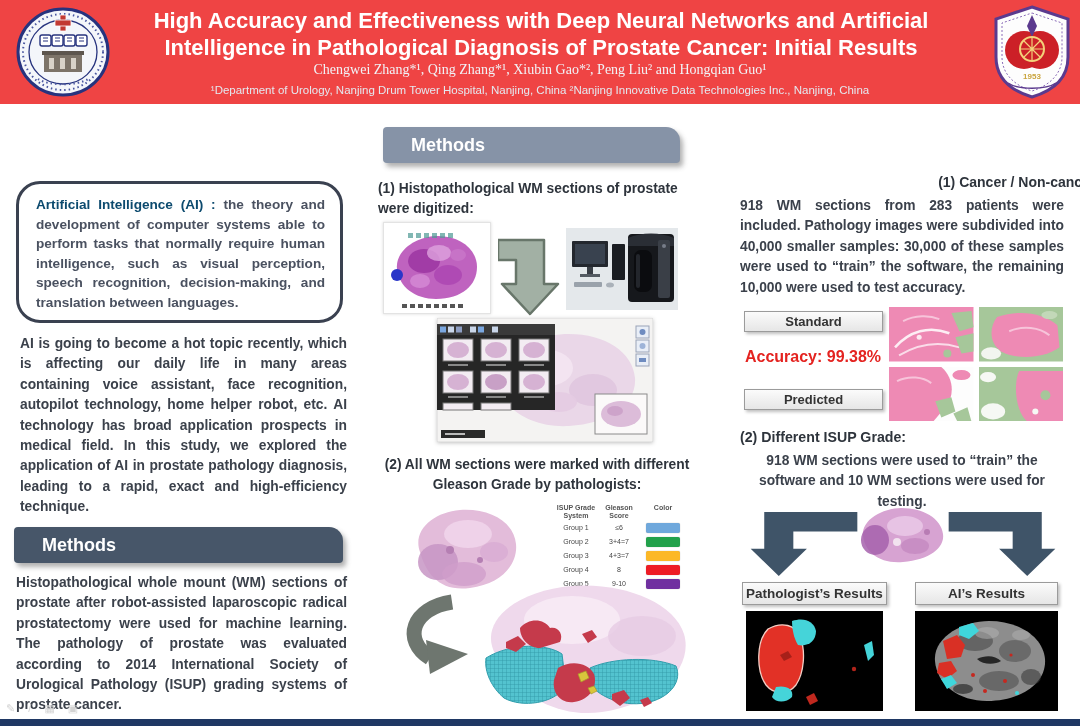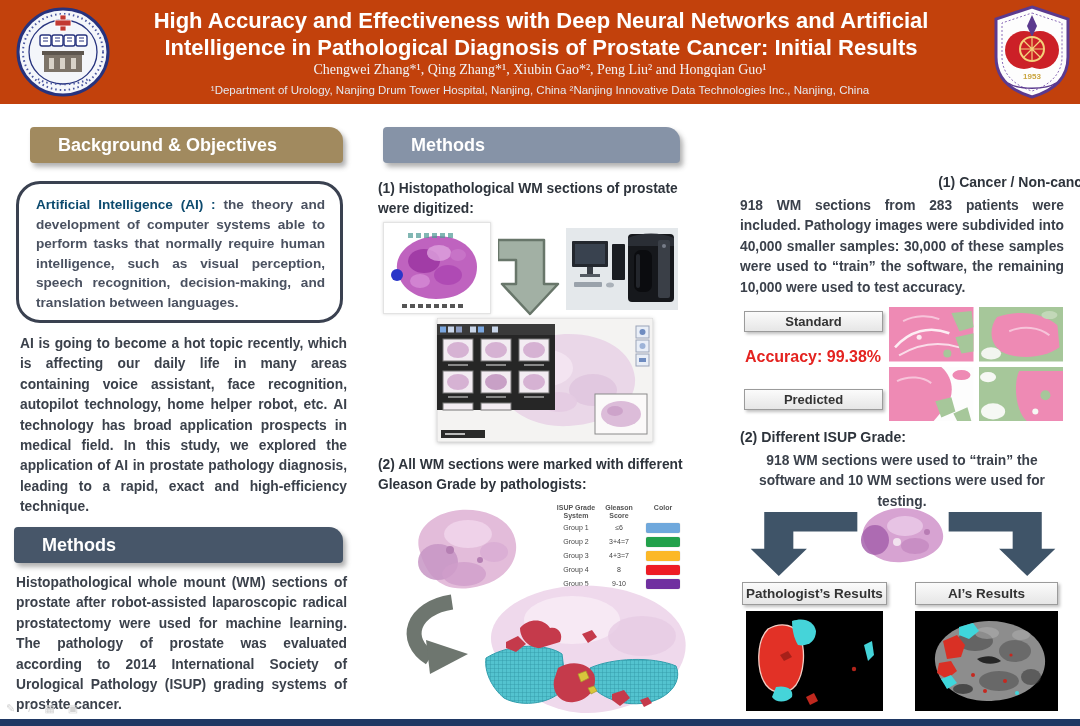--- a/index.html
+++ b/index.html
@@ -27,21 +27,21 @@
   #sec-results{left:737px;top:127px;width:316px;height:36px;}
 
   
   .para{position:absolute;color:#3b414b;font-weight:700;font-size:13.8px;line-height:1.48;text-align:justify;}
   #ai-box{position:absolute;left:16px;top:181px;width:327px;height:142px;border:3px solid #3a4150;
           border-radius:24px;padding:11px 15px 0 17px;font-size:13.6px;font-weight:700;line-height:1.44;
           color:#4a5160;text-align:justify;background:#fff;}
   #p1{left:20px;top:334px;width:327px;}
   #p2{left:16px;top:573px;width:331px;}
   #step1{left:378px;top:179px;width:313px;text-align:left;color:#2e343c;}
-  #step2{left:378px;top:455px;width:318px;text-align:left;color:#2e343c;}
+  #step2{left:378px;top:455px;width:318px;text-align:center;color:#2e343c;}
   #r1t{left:740px;top:172px;width:320px;text-align:right;color:#2e343c;font-size:14px;margin-left:40px;}
   #r1p{left:740px;top:196px;width:324px;}
   #r2t{left:740px;top:427px;width:320px;text-align:left;color:#2e343c;font-size:14.2px;}
   #r2p{left:740px;top:451px;width:324px;text-align:center;}
 
   
   .chip{position:absolute;display:flex;align-items:center;justify-content:center;
         background:linear-gradient(#fbfbfb,#e6e6e6);border:1px solid #9b9b9b;
         box-shadow:2px 2px 3px rgba(0,0,0,.25);font-weight:700;font-size:13px;color:#333;}
   #chip-standard{left:744px;top:311px;width:139px;height:21px;}
@@ -82,21 +82,21 @@
 
   
   #footer-bar{position:absolute;left:0;top:719px;width:1080px;height:7px;}
   #watermarks{position:absolute;left:6px;top:702px;font-size:11px;color:#d3d3d3;letter-spacing:5px;}
 </style>
 </head>
 <body>
 
 <div class="poster">
 
-  <div class="hdr" style="background-color: #c2410c;">
+  <div class="hdr" style="background-color: #ef4444;">
     <div class="logo-l">
       <svg width="94" height="90" viewBox="0 0 94 90">
         <ellipse cx="47" cy="45" rx="45" ry="43" fill="#f4f6fa" stroke="#27337e" stroke-width="3"></ellipse>
         <ellipse cx="47" cy="45" rx="40" ry="38" fill="none" stroke="#4a57a0" stroke-width="2" stroke-dasharray="1.5 3"></ellipse>
         <ellipse cx="47" cy="45" rx="34" ry="32" fill="none" stroke="#27337e" stroke-width="1.3"></ellipse>
         <rect x="44" y="8" width="6" height="16" fill="#c23a32" stroke="#fff" stroke-width="0.8"></rect>
         <rect x="39" y="13" width="16" height="6" fill="#c23a32" stroke="#fff" stroke-width="0.8"></rect>
         <rect x="26" y="44" width="42" height="4" fill="#5d564e"></rect>
         <rect x="28" y="48" width="38" height="17" fill="#7d7469"></rect>
         <rect x="33" y="51" width="5" height="11" fill="#d8d2c8"></rect>
@@ -123,23 +123,20 @@
         <circle cx="50" cy="45" r="19" fill="#cc2027"></circle>
         <path d="M42 10 L47 21 L42 32 L37 21 Z" fill="#5b3a8e"></path>
         <circle cx="42" cy="44" r="12" fill="none" stroke="#f3d27a" stroke-width="2"></circle>
         <path d="M30 44 h24 M42 32 v24 M34 36 l16 16 M50 36 l-16 16" stroke="#f3d27a" stroke-width="1.2"></path>
         <text x="42" y="74" text-anchor="middle" font-size="8" font-weight="bold" fill="#caa53f" font-family="Liberation Sans, sans-serif">1953</text>
         <path d="M18 78 C28 85 56 85 66 78" fill="none" stroke="#5b3a8e" stroke-width="1.5"></path>
       </svg>
     </div>
   </div>
 
-  <div class="sec" id="sec-bg" style="background-color: rgb(161, 138, 95);">
-    <span>Background &amp; Objectives</span>
-  </div>
 
   <div id="ai-box">
     <span style="color: #0c4a6e;">Artificial Intelligence (AI) :</span><span> the theory and development of computer systems able to perform tasks that normally require human intelligence, such as visual perception, speech recognition, decision-making, and translation between languages.</span>
   </div>
 
   <div class="para" id="p1">AI is going to become a hot topic recently, which is affecting our daily life in many areas containing voice assistant, face recognition, autopilot technology, home helper robot, etc. AI technology has broad application prospects in medical field. In this study, we explored the application of AI in prostate pathology diagnosis, leading to a rapid, exact and high-efficiency technique.</div>
 
   <div class="sec" id="sec-methods-l" style="background-color: rgb(71, 86, 105);">
     <span>Methods</span>
   </div>

